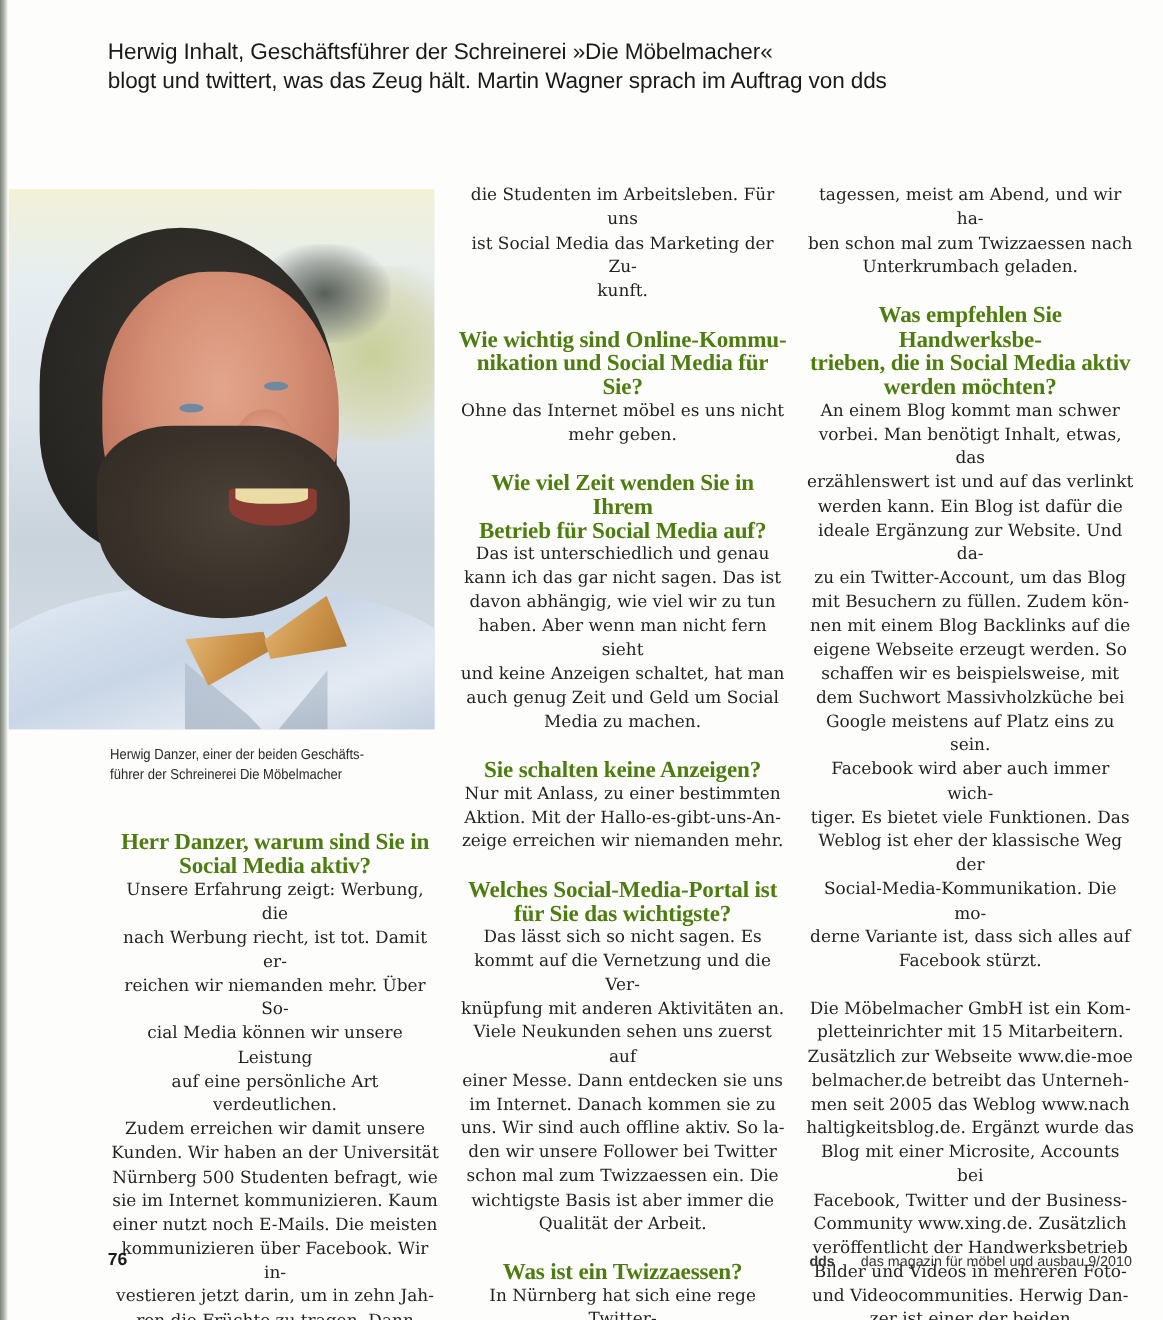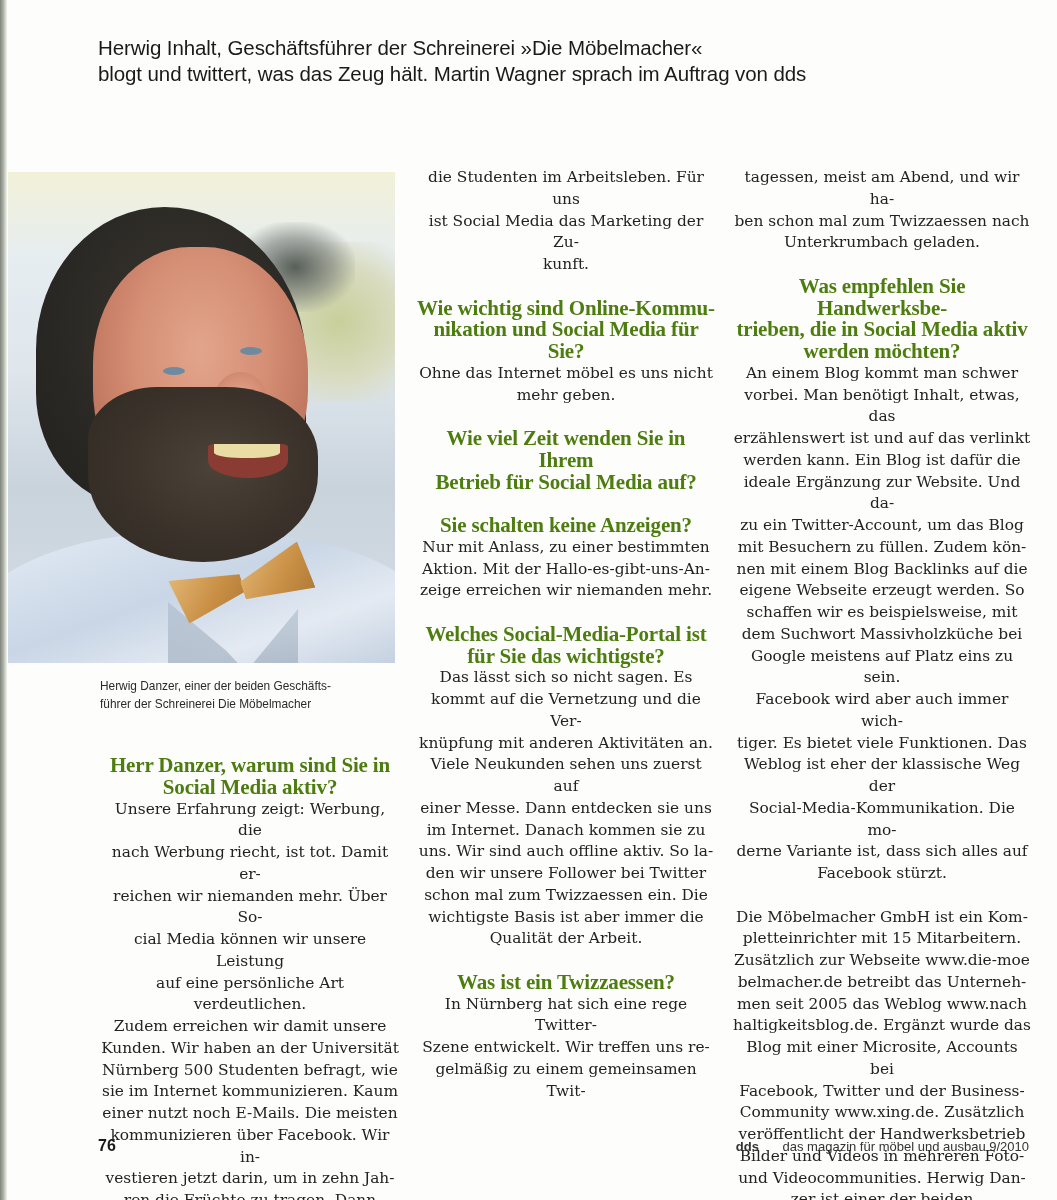--- a/index.html
+++ b/index.html
@@ -172,20 +172,27 @@
   </div>
   <div class="block">
     <div class="q text">Wie wichtig sind Online-Kommu-
 nikation und Social Media für Sie?</div>
     <div class="a">Ohne das Internet möbel es uns nicht
 mehr geben.</div>
   </div>
   <div class="block">
     <div class="q text">Wie viel Zeit wenden Sie in Ihrem
 Betrieb für Social Media auf?</div>
+    <div class="a">Das ist unterschiedlich und genau
+kann ich das gar nicht sagen. Das ist
+davon abhängig, wie viel wir zu tun
+haben. Aber wenn man nicht fern sieht
+und keine Anzeigen schaltet, hat man
+auch genug Zeit und Geld um Social
+Media zu machen.</div>
   </div>
   <div class="block">
     <div class="q text">Sie schalten keine Anzeigen?</div>
     <div class="a">Nur mit Anlass, zu einer bestimmten
 Aktion. Mit der Hallo-es-gibt-uns-An-
 zeige erreichen wir niemanden mehr.</div>
   </div>
   <div class="block">
     <div class="q text">Welches Social-Media-Portal ist
 für Sie das wichtigste?</div>

